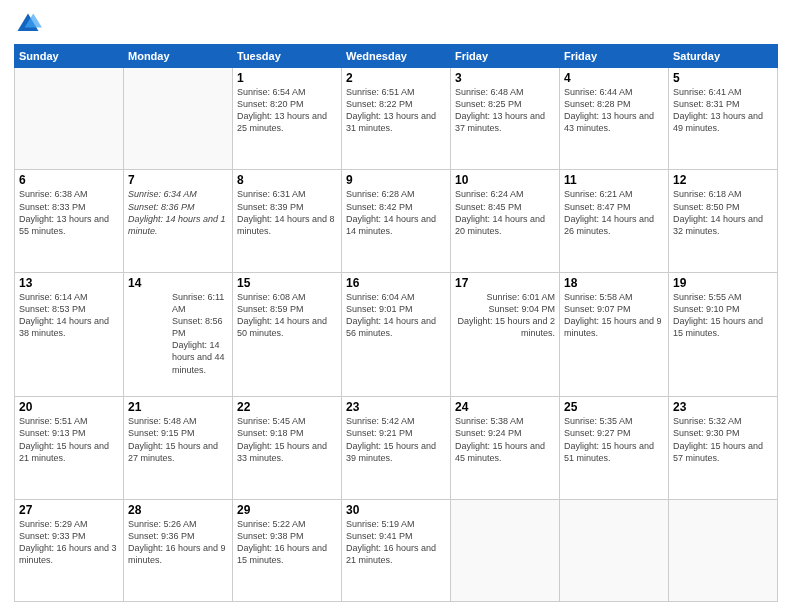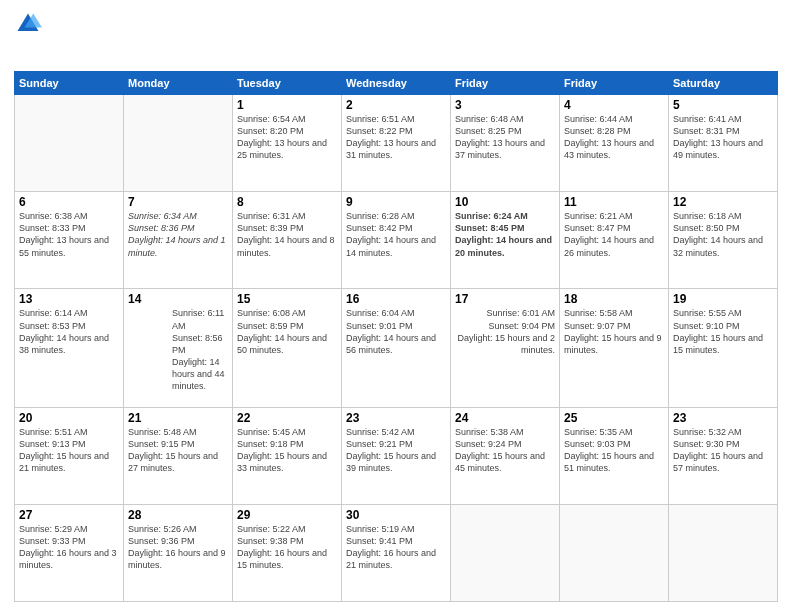--- a/index.html
+++ b/index.html
@@ -9,21 +9,20 @@
       width: 792px;
       height: 612px;
       overflow: hidden;
     }
     .page {
       width: 792px;
       height: 612px;
       padding: 10px 14px 10px 14px;
       display: flex;
       flex-direction: column;
-      gap: 27px;
     }
     .header {
       display: flex;
       justify-content: space-between;
       align-items: flex-start;
       margin-bottom: 6px;
     }
     .logo {
       display: flex;
       align-items: center;
@@ -191,21 +190,21 @@
 Daylight: 14 hours and 8 minutes.</div>
           </td>
           <td>
             <span class="day-num">9</span>
             <div class="day-info" style="white-space: pre-line;">Sunrise: 6:28 AM
 Sunset: 8:42 PM
 Daylight: 14 hours and 14 minutes.</div>
           </td>
           <td>
             <span class="day-num">10</span>
-            <div class="day-info" style="white-space: pre-line; font-weight: bold;">Sunrise: 6:24 AM
+            <div class="day-info" style="white-space: pre-line;">Sunrise: 6:24 AM
 Sunset: 8:45 PM
 Daylight: 14 hours and 20 minutes.</div>
           </td>
           <td>
             <span class="day-num">11</span>
             <div class="day-info" style="white-space: pre-line;">Sunrise: 6:21 AM
 Sunset: 8:47 PM
 Daylight: 14 hours and 26 minutes.</div>
           </td>
           <td>
@@ -286,21 +285,21 @@
           </td>
           <td>
             <span class="day-num">24</span>
             <div class="day-info" style="white-space: pre-line;">Sunrise: 5:38 AM
 Sunset: 9:24 PM
 Daylight: 15 hours and 45 minutes.</div>
           </td>
           <td>
             <span class="day-num">25</span>
             <div class="day-info" style="white-space: pre-line;">Sunrise: 5:35 AM
-Sunset: 9:03 PM
+Sunset: 9:27 PM
 Daylight: 15 hours and 51 minutes.</div>
           </td>
           <td>
             <span class="day-num">23</span>
             <div class="day-info" style="white-space: pre-line;">Sunrise: 5:32 AM
 Sunset: 9:30 PM
 Daylight: 15 hours and 57 minutes.</div>
           </td>
         </tr>
         <tr>

